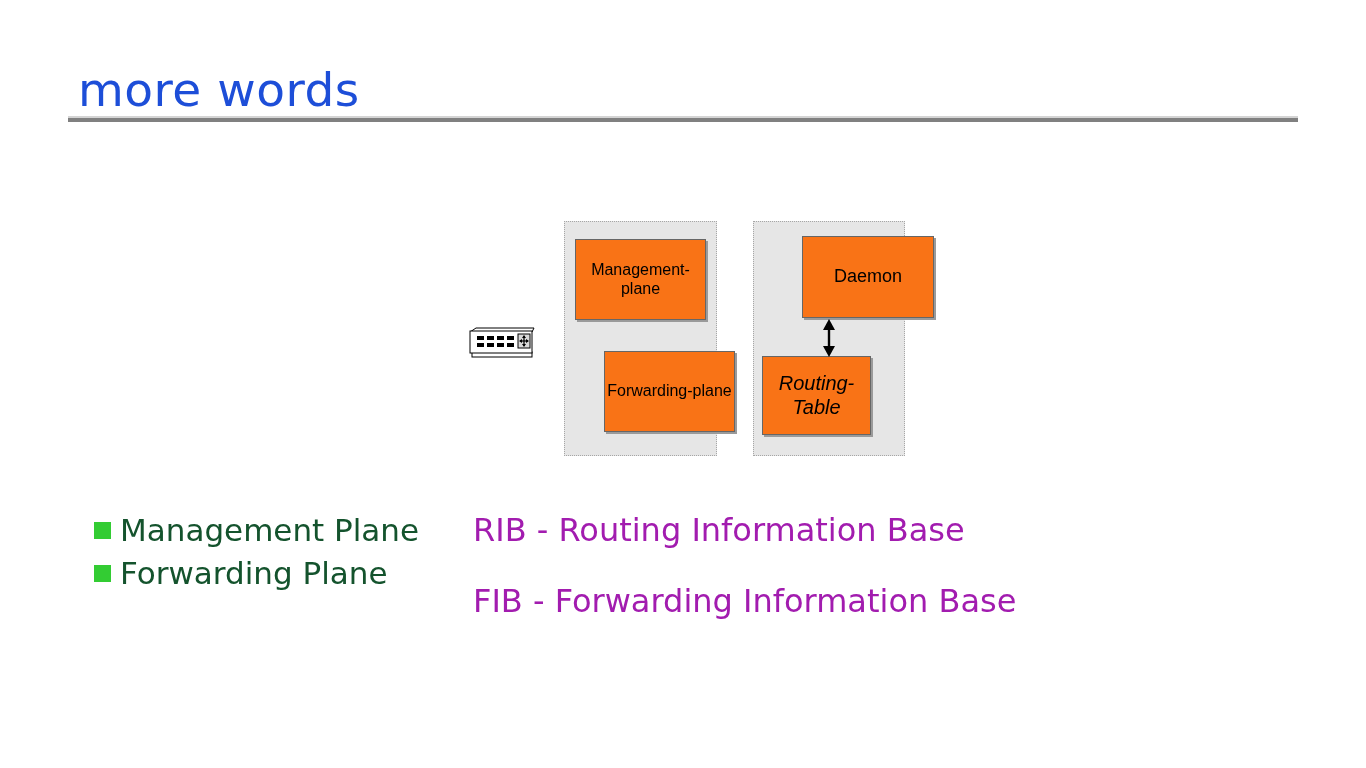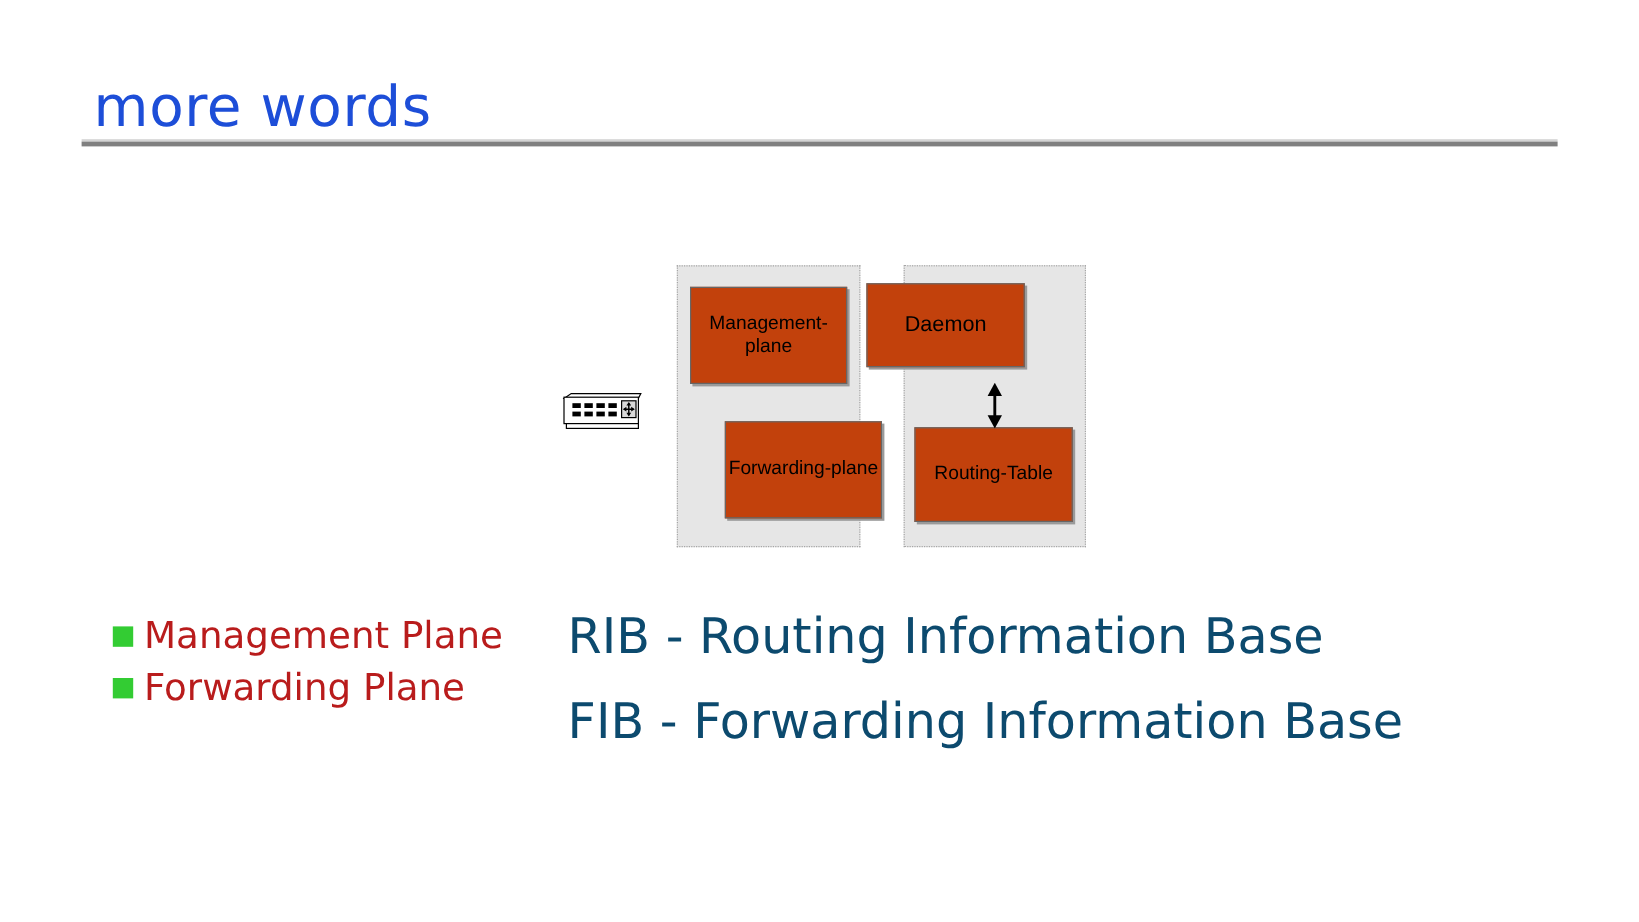--- a/index.html
+++ b/index.html
@@ -73,21 +73,21 @@
   }
   #container-control-planes {
     left: 753px;
     top: 221px;
     width: 152px;
     height: 235px;
   }
 
   .plane-box {
     position: absolute;
-    background: #c2410c;
+    background: #f97316;
     border: 1px solid #666666;
     box-sizing: border-box;
     box-shadow: 2px 2px 0 0 #9a9a9a;
     display: flex;
     align-items: center;
     justify-content: center;
     text-align: center;
     color: #000000;
     font-family: "Liberation Sans", sans-serif;
     line-height: 1.18;
@@ -100,32 +100,33 @@
     font-size: 16px;
   }
   #box-forwarding-plane {
     left: 604px;
     top: 351px;
     width: 131px;
     height: 81px;
     font-size: 16px;
   }
   #box-daemon {
-    left: 722px;
+    left: 802px;
     top: 236px;
     width: 132px;
-    height: 70px;
+    height: 82px;
     font-size: 18px;
   }
   #box-routing-table {
     left: 762px;
     top: 356px;
-    width: 132px;
+    width: 109px;
     height: 79px;
-    font-size: 16px;
+    font-size: 20px;
+    font-style: italic;
   }
 
   
   #arrow-daemon-routing {
     position: absolute;
     left: 820px;
     top: 319px;
     width: 18px;
     height: 38px;
   }
@@ -150,31 +151,31 @@
     width: 17px;
     height: 17px;
     background: #33cc33;
     margin-right: 9px;
     flex: 0 0 auto;
   }
   .bullet-text {
     font-family: "DejaVu Sans", sans-serif;
     font-size: 31px;
     line-height: 36px;
-    color: #b91c1c;
+    color: #14532d;
   }
   #bullet-management-plane { left: 94px; top: 512px; }
   #bullet-forwarding-plane { left: 94px; top: 555px; }
 
   .acronym-line {
     position: absolute;
     font-family: "DejaVu Sans", sans-serif;
-    font-size: 41px;
+    font-size: 32px;
     line-height: 36px;
-    color: #0c4a6e;
+    color: #a21caf;
     white-space: nowrap;
   }
   #acronym-rib { left: 473px; top: 512px; }
   #acronym-fib { left: 473px; top: 555px; margin-top: 28px; }
 </style>
 </head>
 <body>
 
 <div id="slide-title">more words</div>
 

